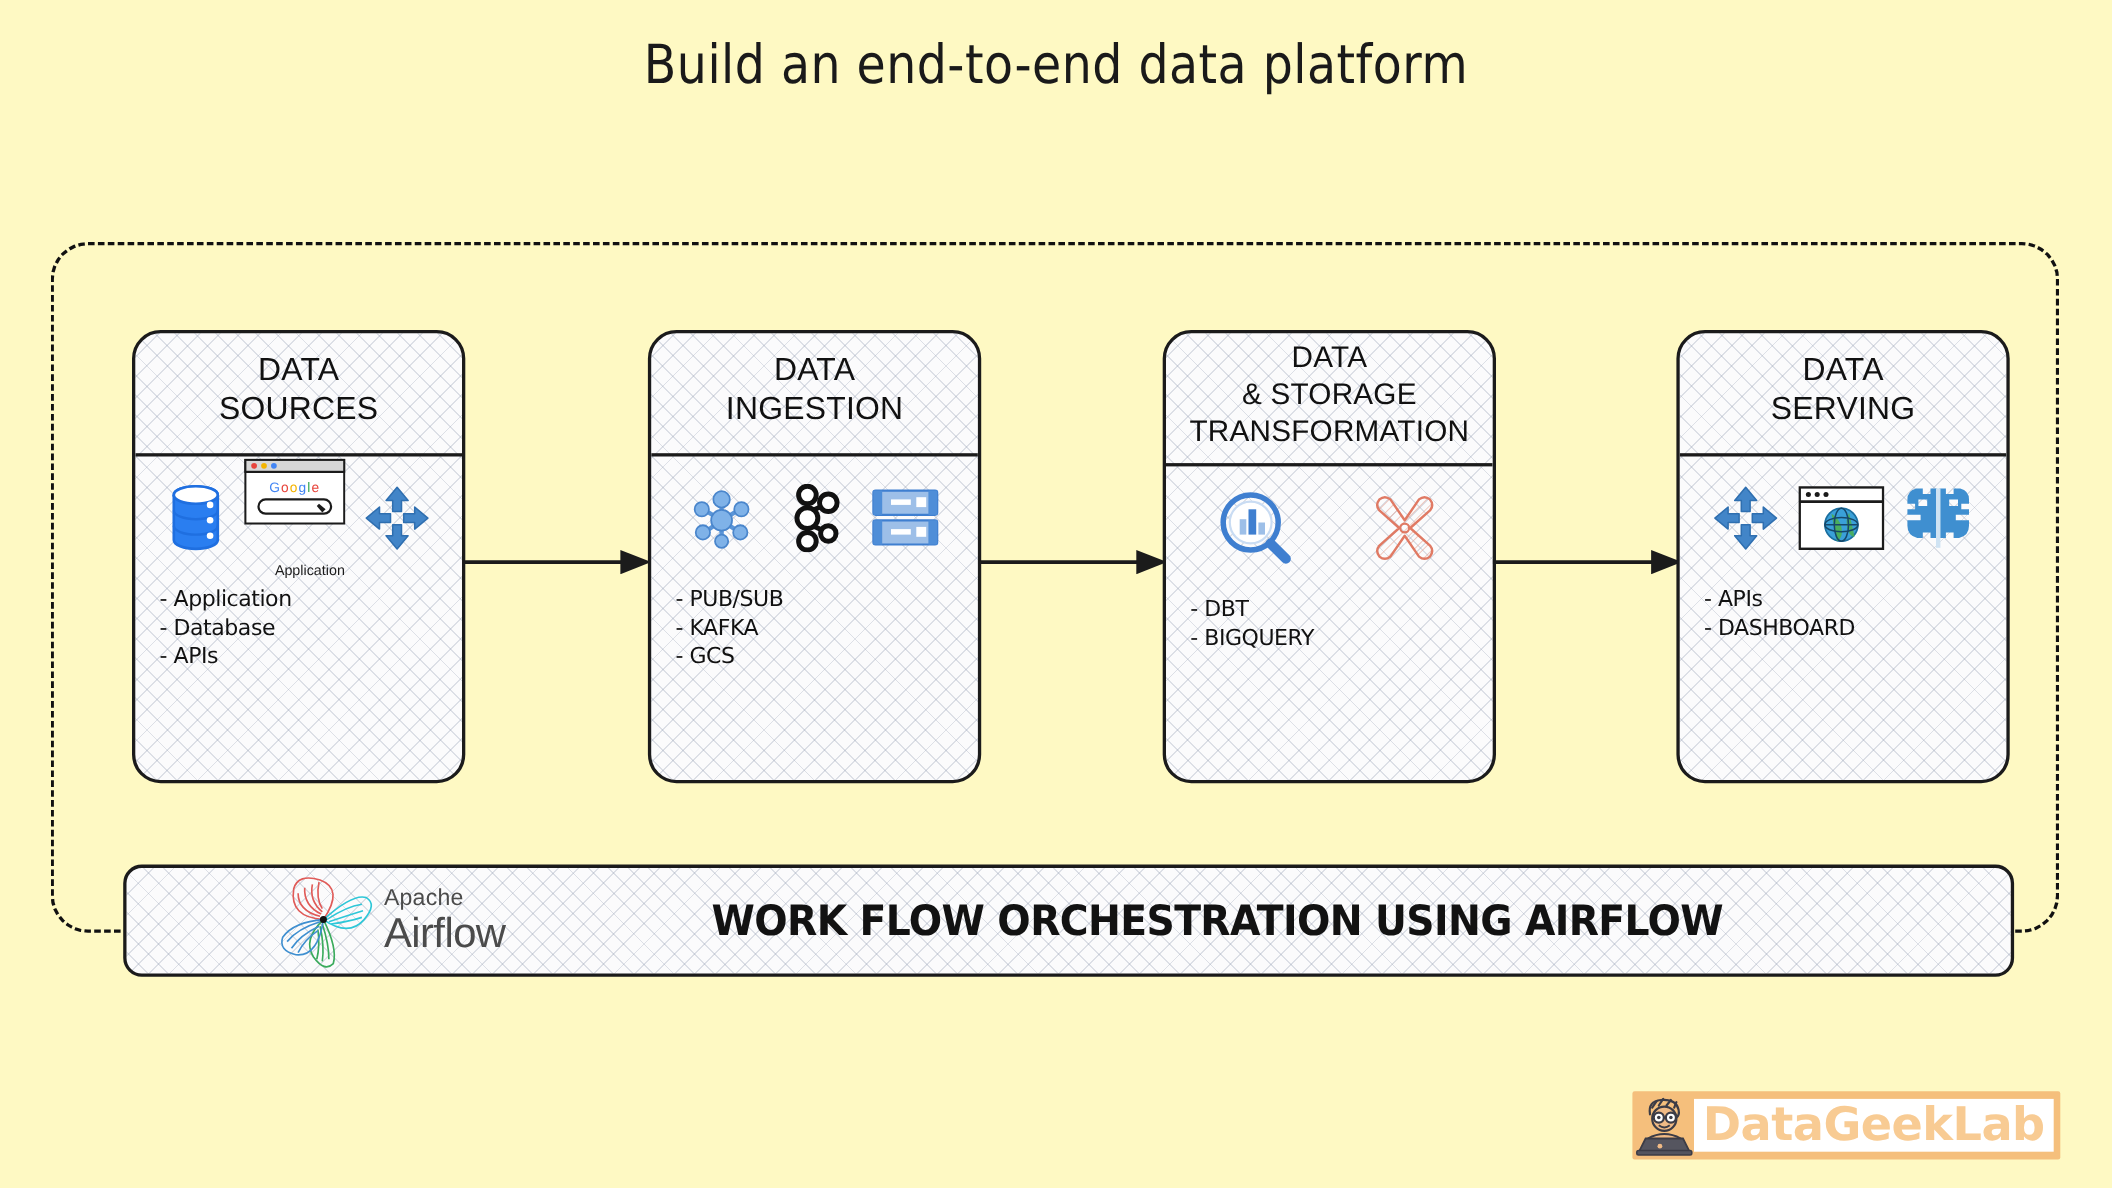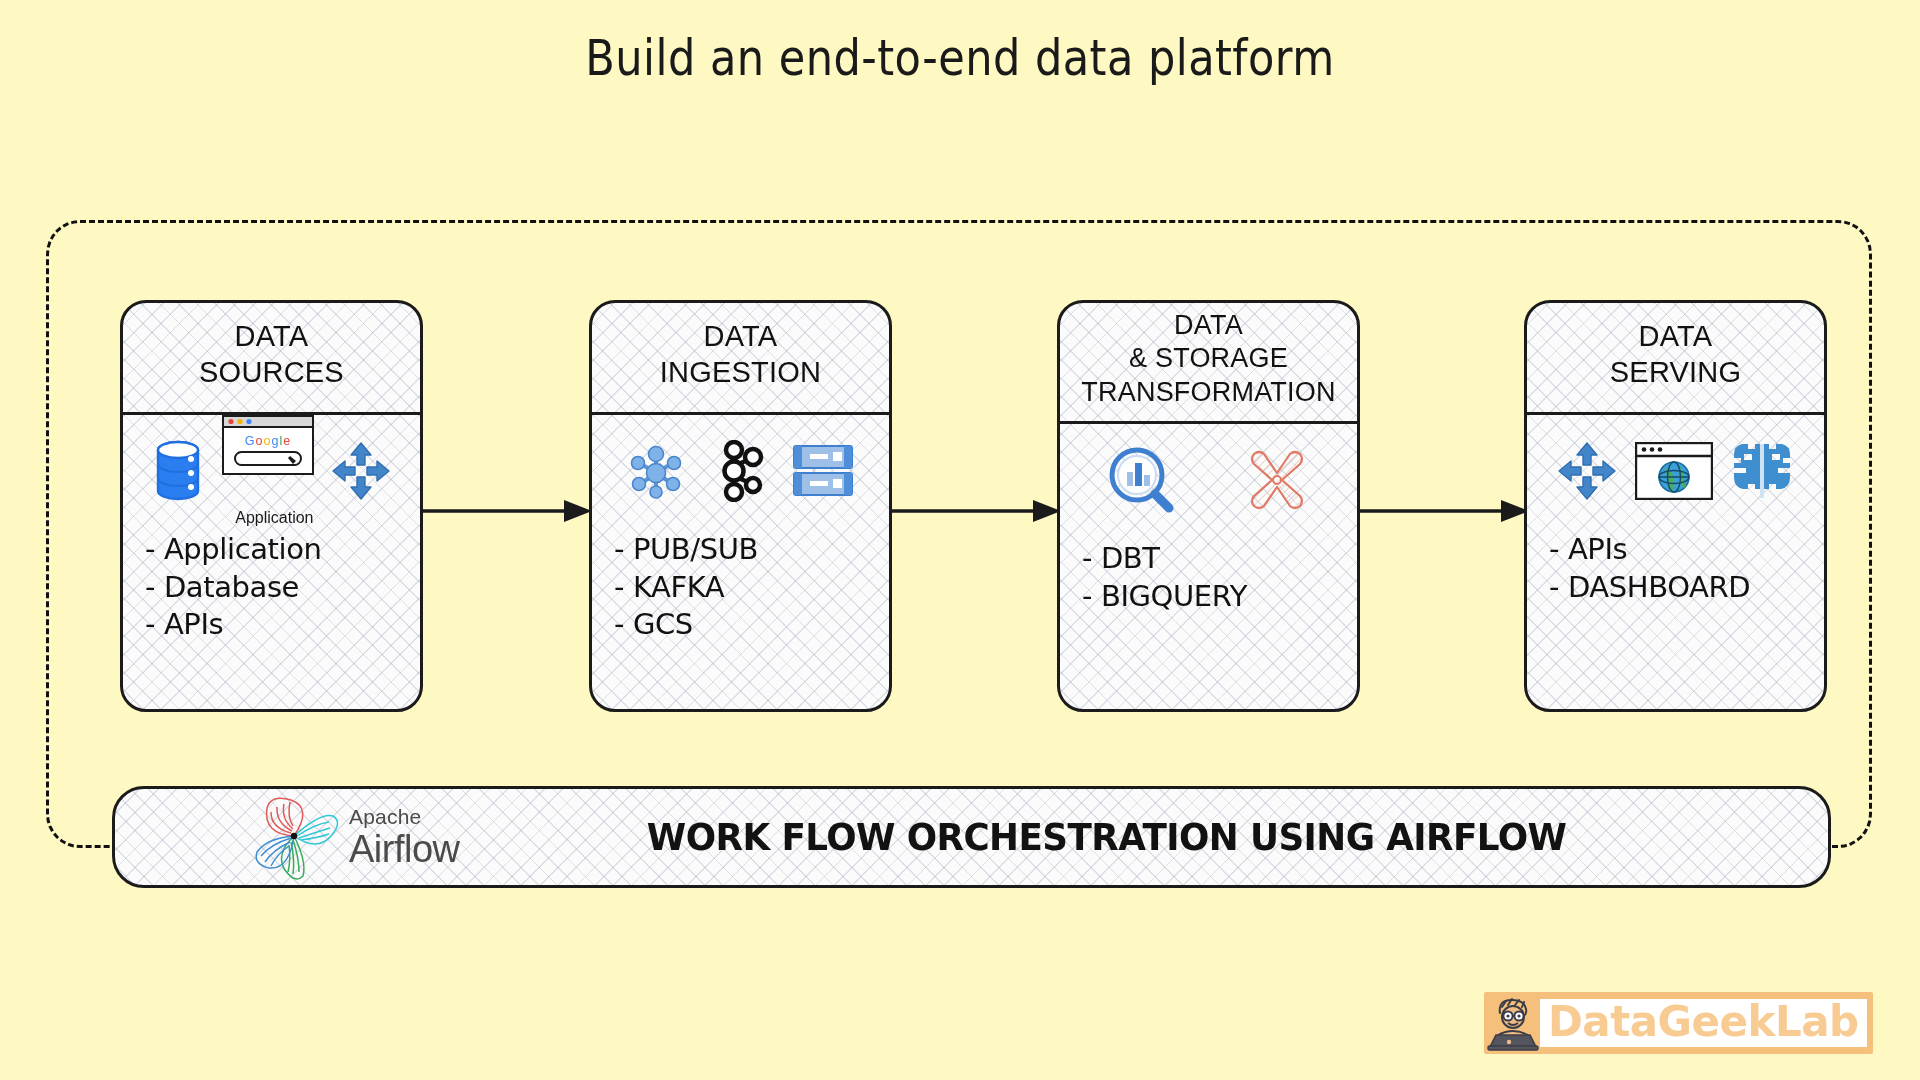--- a/index.html
+++ b/index.html
@@ -98,21 +98,21 @@
     align-items: center;
     justify-content: space-evenly;
     padding: 0 12px;
     flex: 0 0 auto;
   }
 
   .bullet-list {
     flex: 1 1 auto;
     padding: 4px 0 0 22px;
     font-family: "DejaVu Sans", sans-serif;
-    font-size: 29px;
+    font-size: 20px;
     line-height: 1.30;
     color: #111111;
     letter-spacing: -0.4px;
   }
   .bullet-list .bullet-item { white-space: nowrap; }
 
   
   .connector {
     position: absolute;
     top: 500px;
@@ -124,21 +124,21 @@
   #connector-2 { left: 1357px; }
 
   
   #airflow-bar {
     position: absolute;
     left: 112px;
     top: 786px;
     width: 1719px;
     height: 102px;
     border: 3px solid #1b1b1b;
-    border-radius: 32px;
+    border-radius: 17px;
     display: flex;
     align-items: center;
     overflow: hidden;
   }
   #airflow-logo-wrap {
     display: flex;
     align-items: center;
     gap: 6px;
     padding-left: 132px;
     flex: 0 0 auto;
@@ -235,21 +235,21 @@
             <rect x="1" y="1" width="90" height="11" fill="#d7d7d7" stroke="#1b1b1b" stroke-width="2"></rect>
             <circle cx="9" cy="6.5" r="2.6" fill="#e8453c"></circle>
             <circle cx="18" cy="6.5" r="2.6" fill="#f4b400"></circle>
             <circle cx="27" cy="6.5" r="2.6" fill="#4285f4"></circle>
             <text x="46" y="30" text-anchor="middle" font-family="Liberation Sans, sans-serif" font-size="12.5" letter-spacing="1">
               <tspan fill="#4285f4">G</tspan><tspan fill="#e8453c">o</tspan><tspan fill="#f4b400">o</tspan><tspan fill="#4285f4">g</tspan><tspan fill="#34a853">l</tspan><tspan fill="#e8453c">e</tspan>
             </text>
             <rect x="13" y="37" width="66" height="13" rx="6.5" fill="#ffffff" stroke="#1b1b1b" stroke-width="2"></rect>
             <path d="M68 41 l6 5 -3 3 -5 -6z" fill="#1b1b1b"></path>
           </svg>
-          <span style="font-family:'Liberation Sans',sans-serif;font-size:16px;color:#1b1b1b;margin-top:32px;">Application</span>
+          <span style="font-family:'Liberation Sans',sans-serif;font-size:13px;color:#1b1b1b;margin-top:32px;">Application</span>
         </span>
 
         <span>
           <svg width="60" height="60" viewBox="0 0 60 60">
             <g fill="#4285c8" stroke="#2f6fb0" stroke-width="1.4" stroke-linejoin="round">
               <path d="M30 2 L40 14 H34 V24 H26 V14 H20 Z"></path>
               <path d="M30 58 L20 46 H26 V36 H34 V46 H40 Z"></path>
               <path d="M2 30 L14 20 V26 H24 V34 H14 V40 Z"></path>
               <path d="M58 30 L46 40 V34 H36 V26 H46 V20 Z"></path>
             </g>

